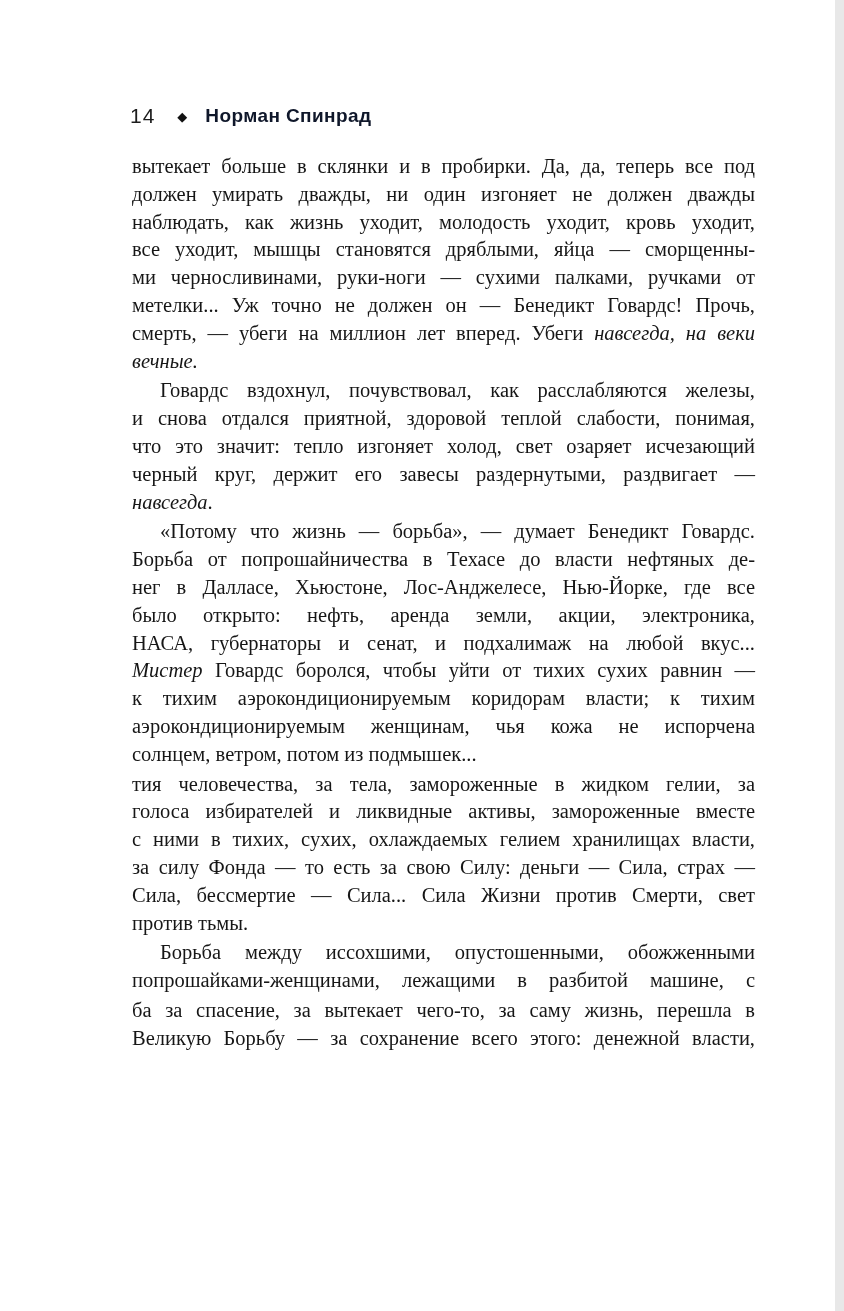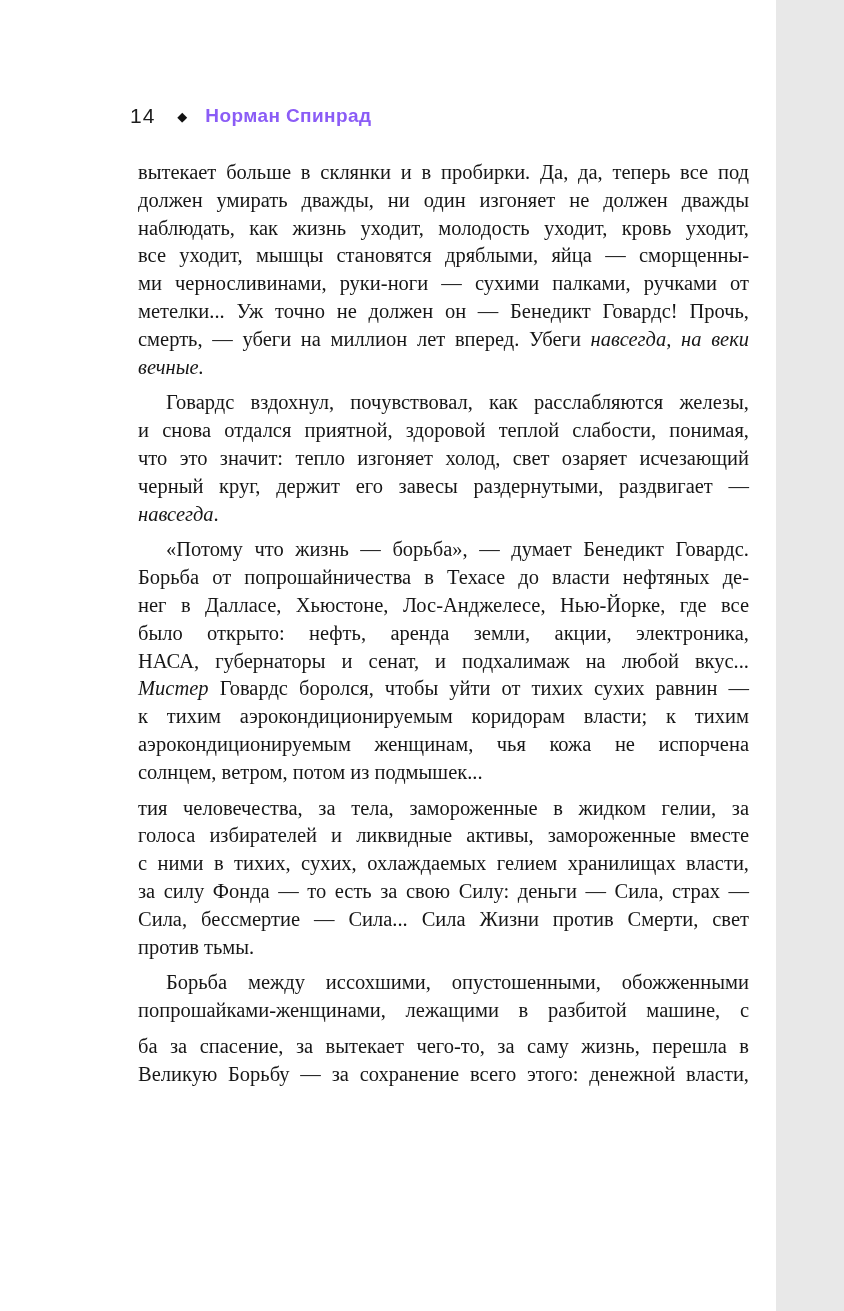--- a/index.html
+++ b/index.html
@@ -1,18 +1,18 @@
 <!DOCTYPE html>
 <html lang="ru"><head>
 <meta charset="utf-8">
 <style>
   html, body { margin: 0; padding: 0; background: #e8e8e8; }
   .page {
     position: relative;
-    width: 776px;
+    width: 835px;
     height: 1311px;
     background: #ffffff;
     overflow: hidden;
     color: #141414;
   }
   .header {
     position: absolute;
     left: 130px;
     top: 104px;
     display: flex;
@@ -28,33 +28,33 @@
   .diamond {
     font-size: 13px;
     margin: 0 18px 0 22px;
     color: #111;
     line-height: 1;
   }
   .running-title {
     font-size: 19px;
     font-weight: 700;
     letter-spacing: 0.4px;
-    color: #8b5cf6;
+    color: #0f172a;
   }
   .text-block {
     position: absolute;
     left: 130px;
     top: 151px;
     width: 627px;
     font-family: "Liberation Serif", serif;
     font-size: 20.5px;
     line-height: 27.8px;
     color: #161616;
   }
-  .para { margin: 8px; }
+  .para { margin: 2px; }
   .line {
     text-align: justify;
     text-align-last: justify;
     white-space: normal;
   }
   .line.end { text-align-last: left; }
   .line.first { padding-left: 28px; }
   .it { font-style: italic; }
 </style>
 </head>

